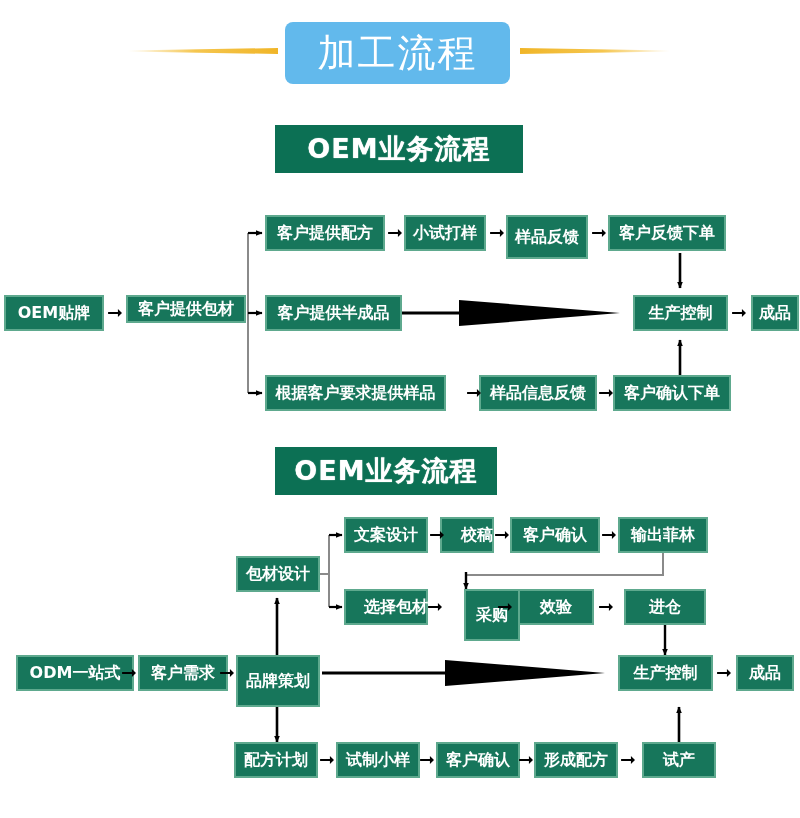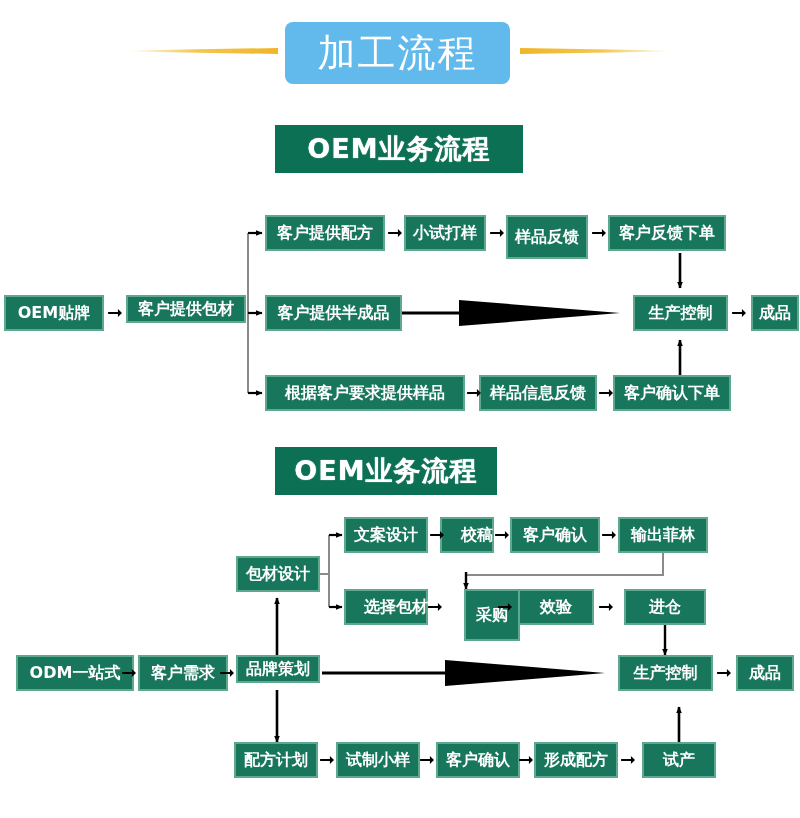--- a/index.html
+++ b/index.html
@@ -143,21 +143,21 @@
     </div>
 
   <div class="box" style="left:608px;top:215px; width:118px; height:36px;">
     <span>客户反馈下单</span>
     </div>
 
   <div class="box" style="left:265px;top:295px; width:137px; height:36px;">
     <span>客户提供半成品</span>
     </div>
 
-  <div class="box" style="left:265px;top:375px; width:200px; height:36px;">
+  <div class="box" style="left:265px;top:375px; width:181px; height:36px;">
     <span>根据客户要求提供样品</span>
     </div>
 
   <div class="box" style="left:479px;top:375px; width:118px; height:36px;">
     <span>样品信息反馈</span>
     </div>
 
   <div class="box" style="left:613px;top:375px; width:118px; height:36px;">
     <span>客户确认下单</span>
     </div>
@@ -179,21 +179,21 @@
   <div class="arrow-h" style="left:731px;top:303px;">➞</div>
 
   <div class="box" style="left:16px;  top:655px; width:118px; height:36px;">
     <span>ODM一站式</span>
     </div>
 
   <div class="box" style="left:138px;top:655px; width:90px;  height:36px;">
     <span>客户需求</span>
     </div>
 
-  <div class="box" style="left:236px;top:655px; width:84px;  height:28px;">
+  <div class="box" style="left:236px;top:655px; width:84px;  height:52px;">
     <span>品牌策划</span>
     </div>
 
   <div class="box" style="left:236px;top:556px; width:84px;  height:36px;">
     <span>包材设计</span>
     </div>
 
   <div class="box" style="left:344px;top:517px; width:84px;  height:36px;">
     <span>文案设计</span>
     </div>

